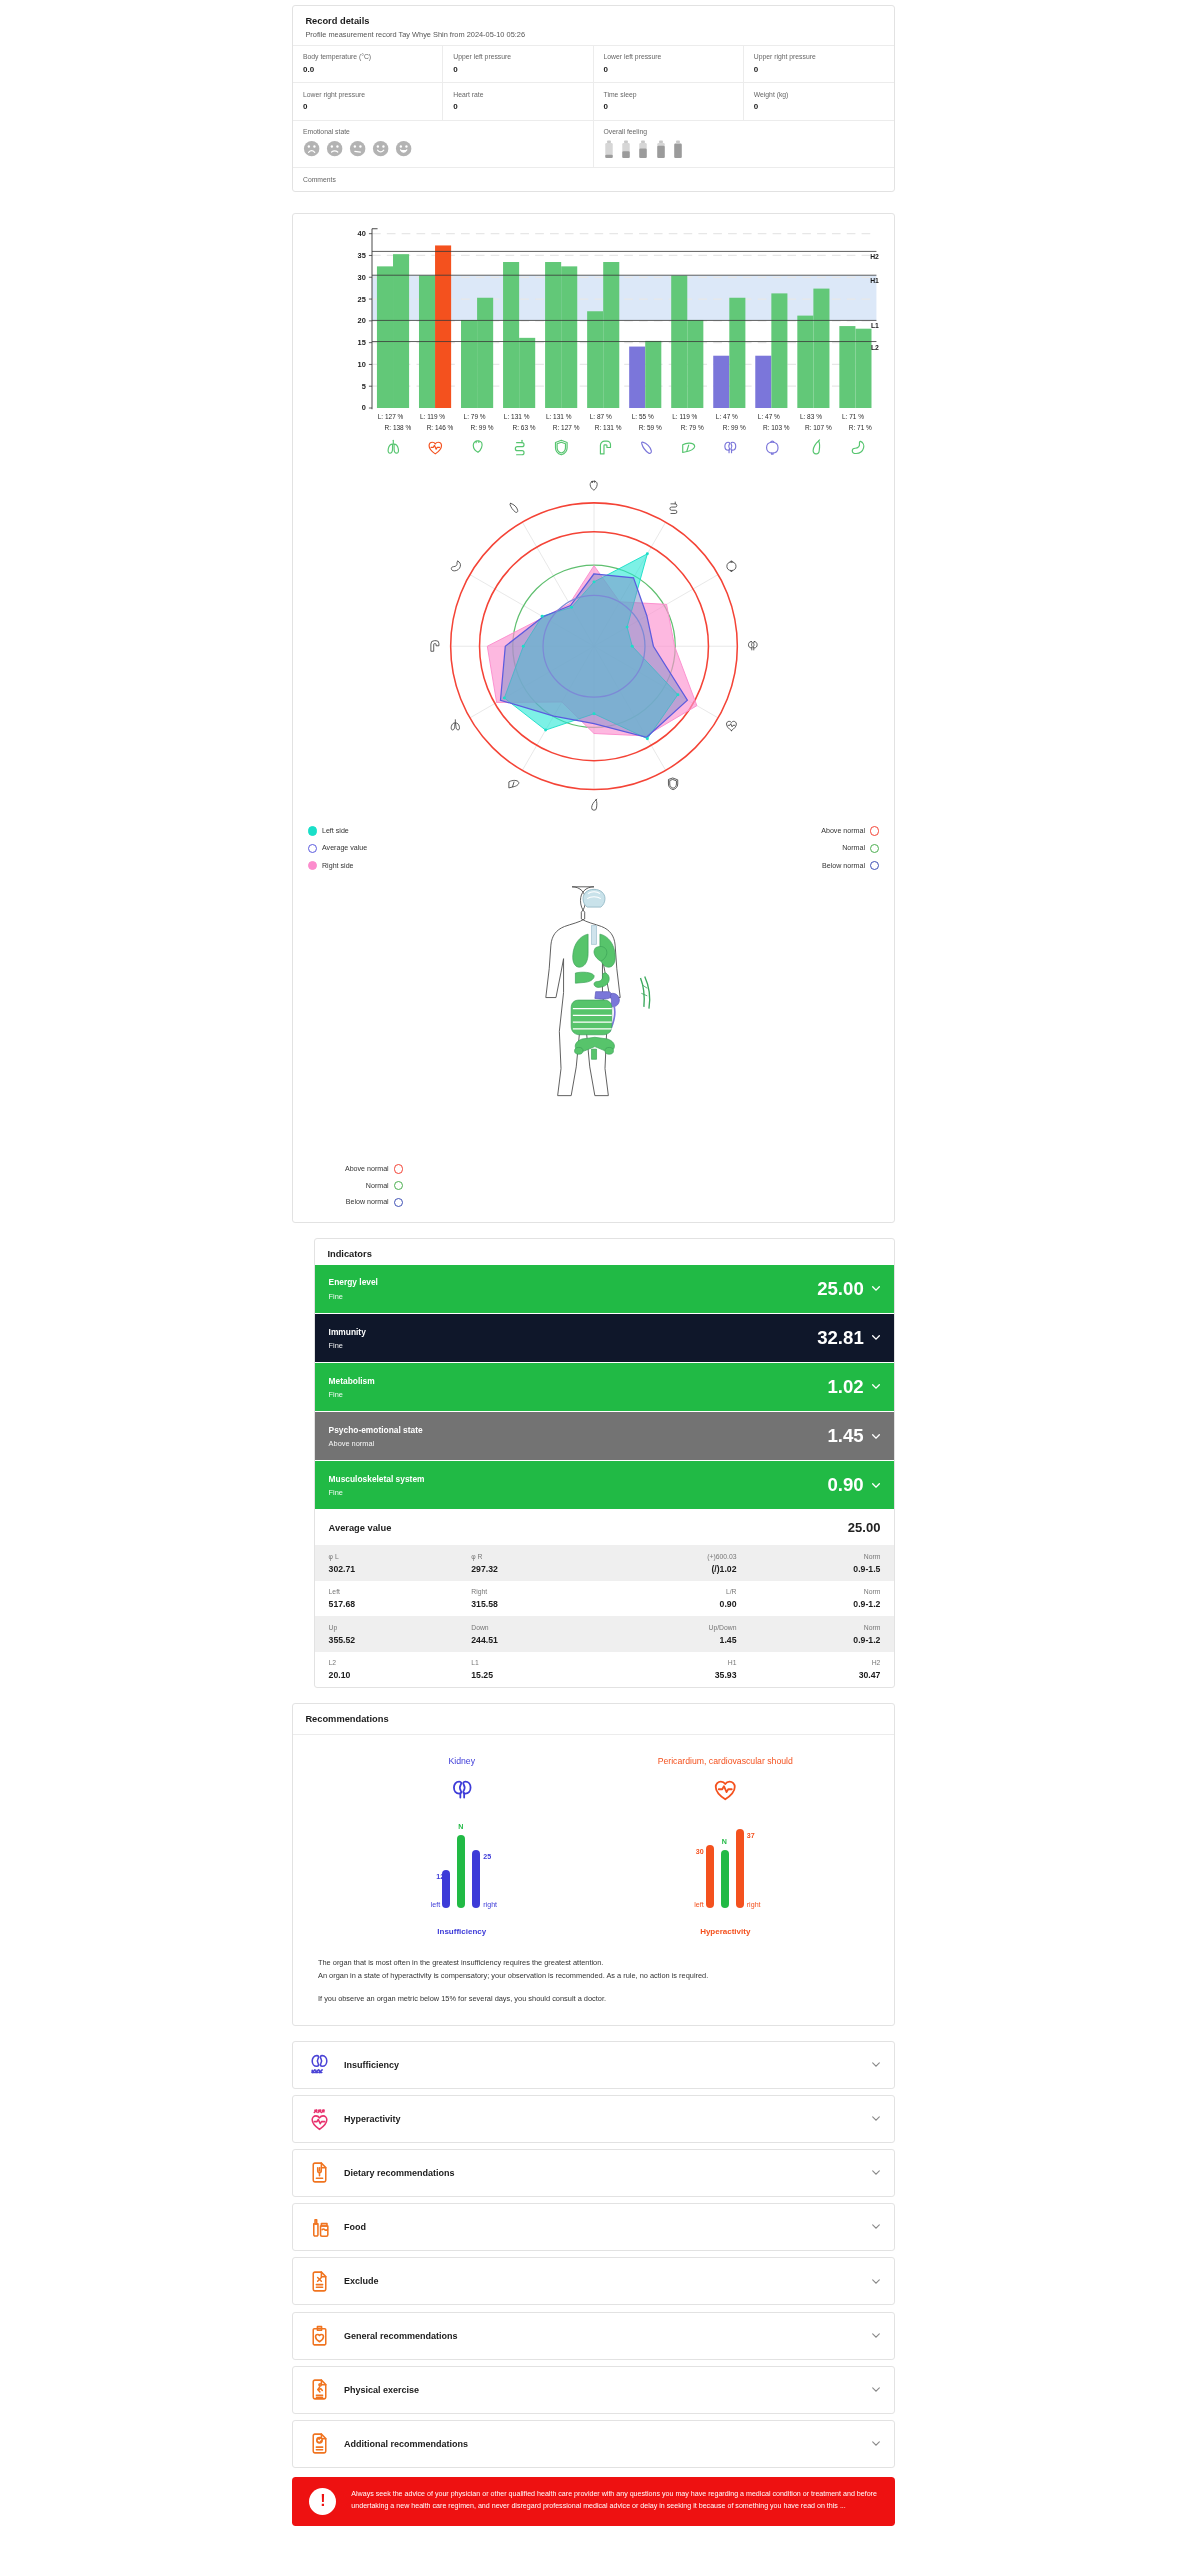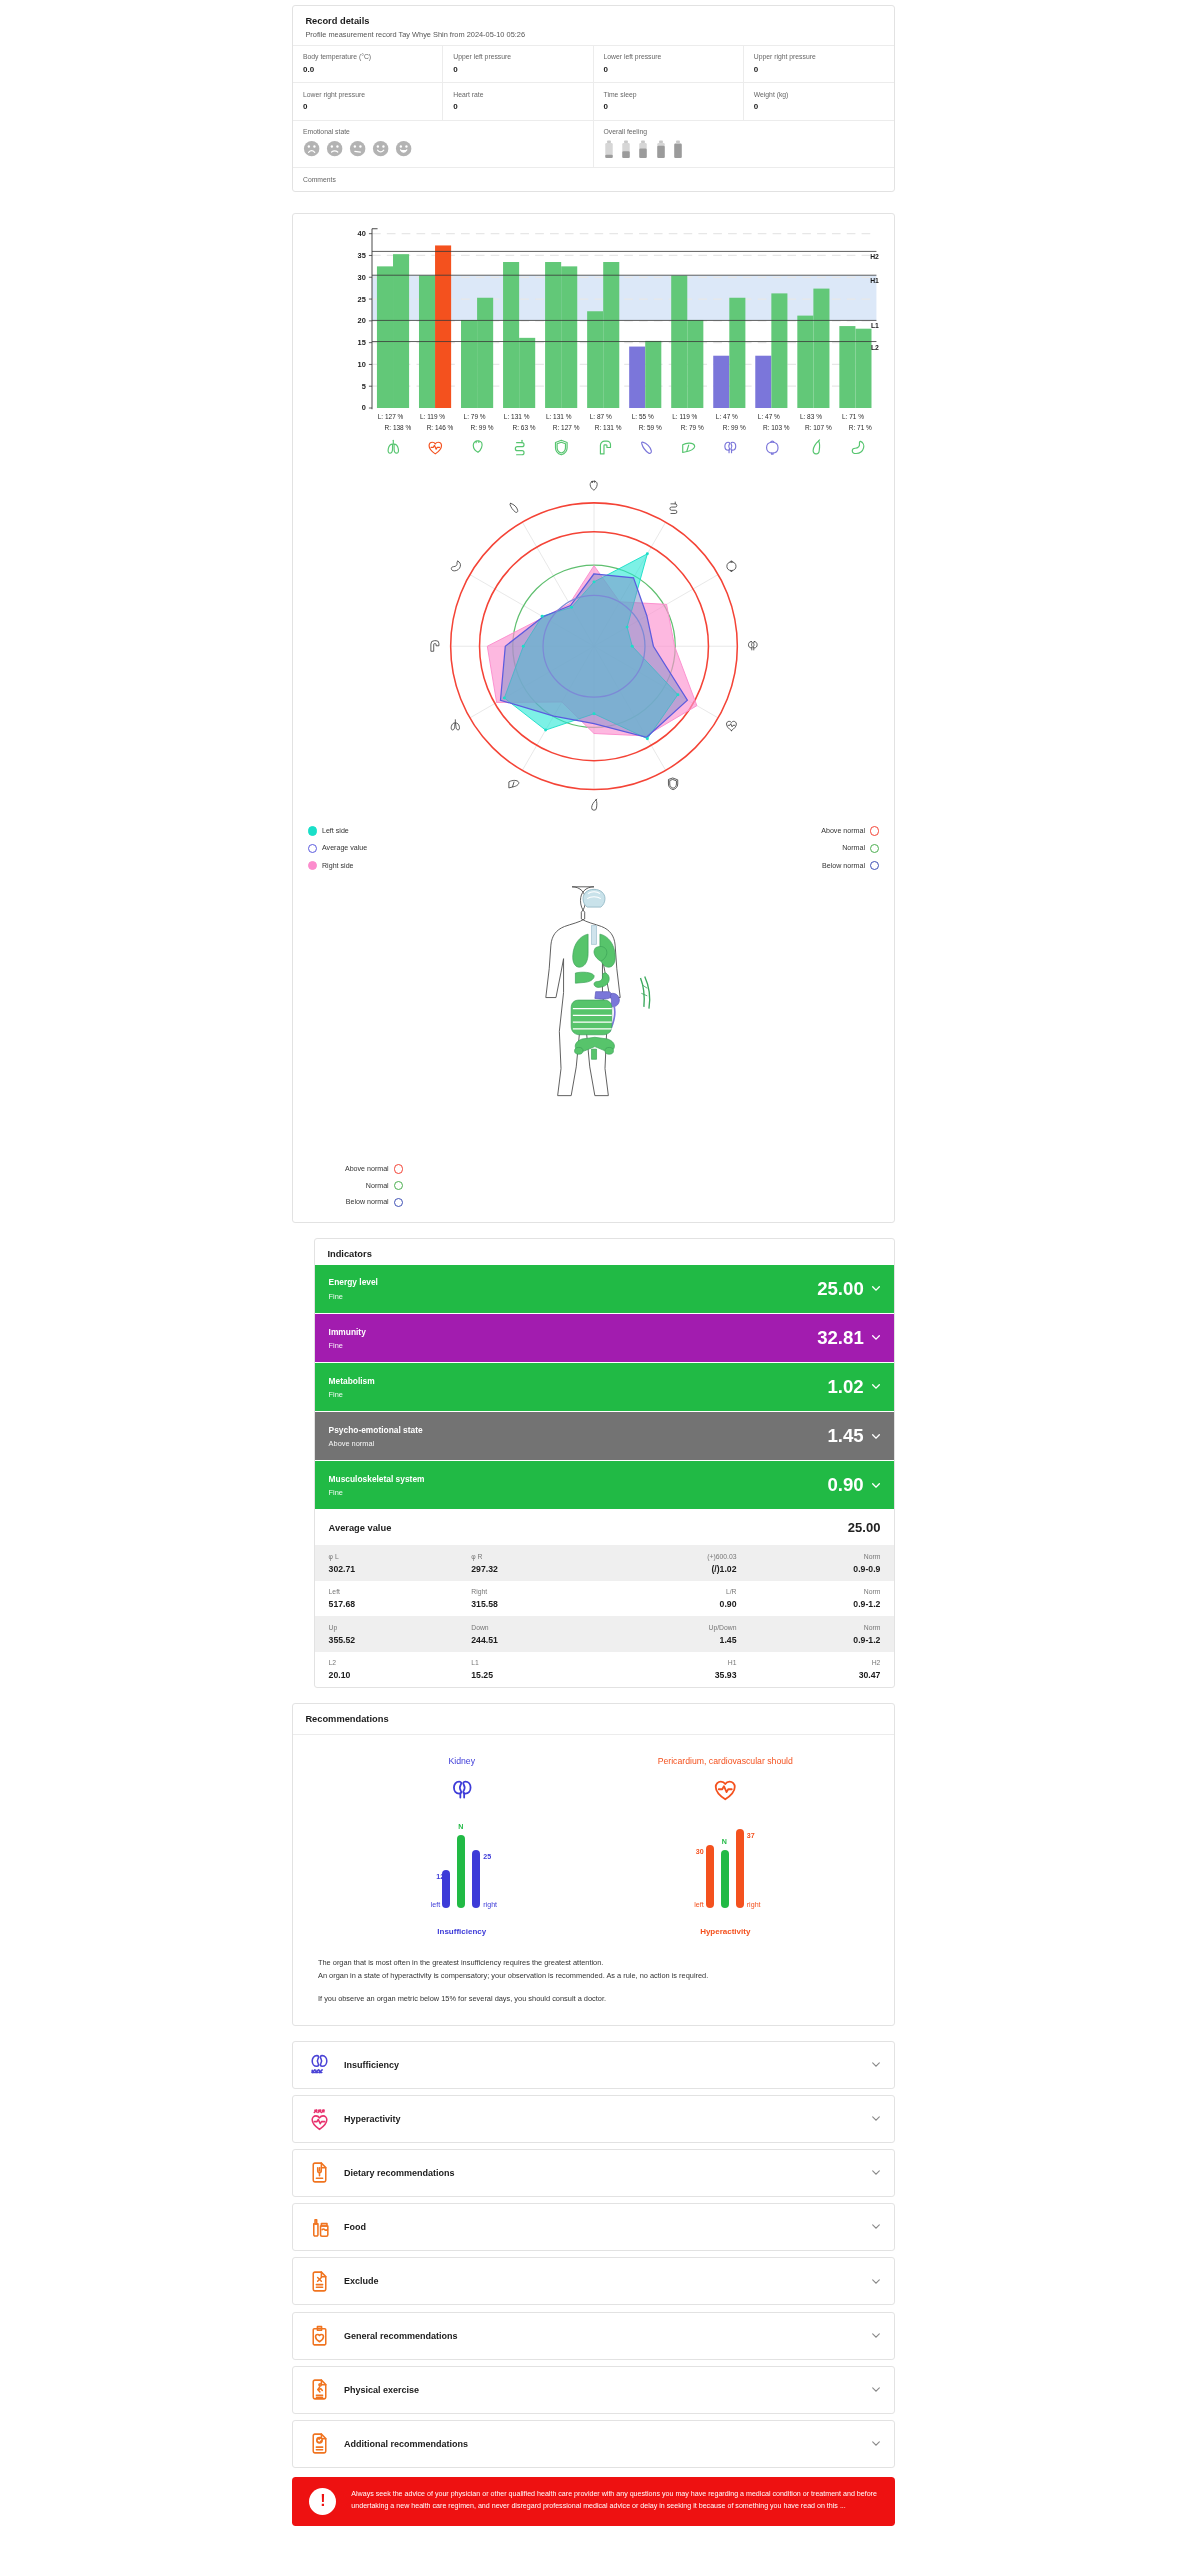--- a/index.html
+++ b/index.html
@@ -528,21 +528,21 @@
             <div class="ind-name">Energy level</div>
             <div class="ind-status">Fine</div>
           </div>
           <div class="ind-right">
             <div class="ind-value">25.00</div>
             <svg width="8" height="5.6" viewBox="0 0 12 8">
               <path d="M1 1l5 5 5-5" fill="none" stroke="#fff" stroke-width="2" stroke-linecap="round"></path>
             </svg>
           </div>
         </div>
-        <div class="ind-row" style="background: #a21caf;">
+        <div class="ind-row" style="background: #0f172a;">
           <div>
             <div class="ind-name">Immunity</div>
             <div class="ind-status">Fine</div>
           </div>
           <div class="ind-right">
             <div class="ind-value">32.81</div>
             <svg width="8" height="5.6" viewBox="0 0 12 8">
               <path d="M1 1l5 5 5-5" fill="none" stroke="#fff" stroke-width="2" stroke-linecap="round"></path>
             </svg>
           </div>
@@ -598,21 +598,21 @@
         <td>
               <div class="st-label">φ R</div>
               <div class="st-value">297.32</div>
             </td>
         <td class="ra">
               <div class="st-label">(+)600.03</div>
               <div class="st-value">(/)1.02</div>
             </td>
         <td class="ra">
               <div class="st-label">Norm</div>
-              <div class="st-value">0.9-0.9</div>
+              <div class="st-value">0.9-1.5</div>
             </td>
       </tr>
       <tr>
         <td>
               <div class="st-label">Left</div>
               <div class="st-value">517.68</div>
             </td>
         <td>
               <div class="st-label">Right</div>
               <div class="st-value">315.58</div>

